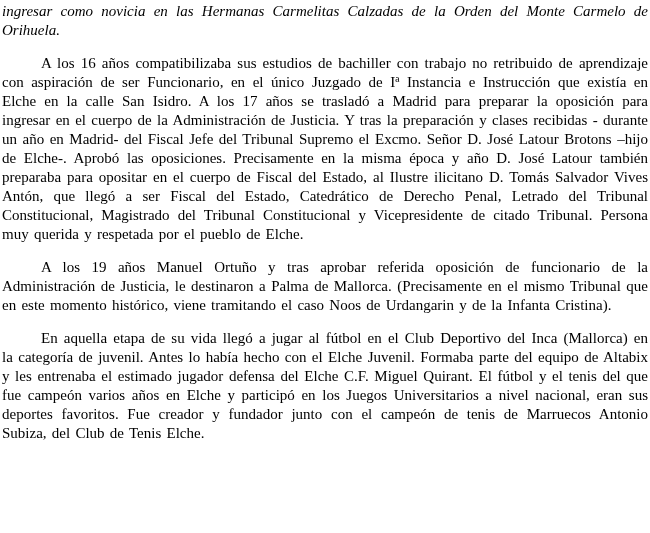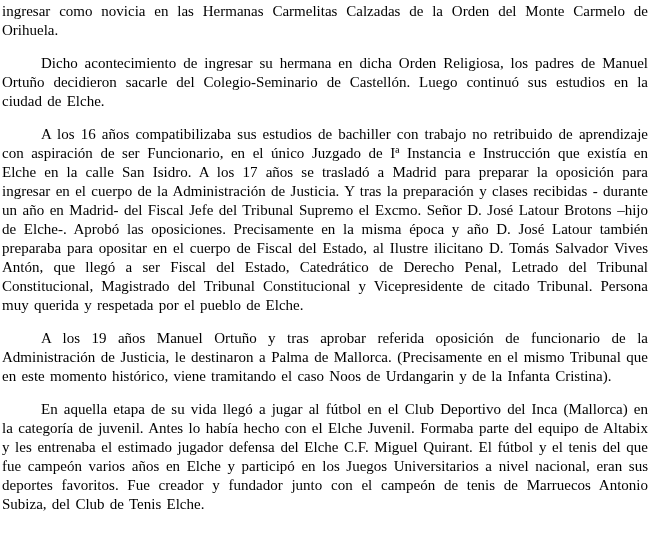--- a/index.html
+++ b/index.html
@@ -24,27 +24,27 @@
     line-height: 19px;
     text-align: justify;
     word-spacing: 1.5px;
   }
   .page p {
     margin: 0 0 14px 0;
     text-indent: 39px;
   }
   .page p.no-indent {
     text-indent: 0;
+    font-style: italic;
   }
   .page p:last-child {
     margin-bottom: 16px;
   }
 </style>
 </head>
 <body>
 
 <div class="page">
   <p class="no-indent">ingresar como novicia en las Hermanas Carmelitas Calzadas de la Orden del Monte Carmelo de Orihuela.</p>
-  <p>Dicho acontecimiento de ingresar su hermana en dicha Orden Religiosa, los padres de Manuel Ortuño decidieron sacarle del Colegio-Seminario de Castellón. Luego continuó sus estudios en la ciudad de Elche.</p>
   <p>A los 16 años compatibilizaba sus estudios de bachiller con trabajo no retribuido de aprendizaje con aspiración de ser Funcionario, en el único Juzgado de Iª Instancia e Instrucción que existía en Elche en la calle San Isidro. A los 17 años se trasladó a Madrid para preparar la oposición para ingresar en el cuerpo de la Administración de Justicia. Y tras la preparación y clases recibidas - durante un año en Madrid- del Fiscal Jefe del Tribunal Supremo el Excmo. Señor D. José Latour Brotons –hijo de Elche-. Aprobó las oposiciones. Precisamente en la misma época y año D. José Latour también preparaba para opositar en el cuerpo de Fiscal del Estado, al Ilustre ilicitano D. Tomás Salvador Vives Antón, que llegó a ser Fiscal del Estado, Catedrático de Derecho Penal, Letrado del Tribunal Constitucional, Magistrado del Tribunal Constitucional y Vicepresidente de citado Tribunal. Persona muy querida y respetada por el pueblo de Elche.</p>
   <p>A los 19 años Manuel Ortuño y tras aprobar referida oposición de funcionario de la Administración de Justicia, le destinaron a Palma de Mallorca. (Precisamente en el mismo Tribunal que en este momento histórico, viene tramitando el caso Noos de Urdangarin y de la Infanta Cristina).</p>
   <p>En aquella etapa de su vida llegó a jugar al fútbol en el Club Deportivo del Inca (Mallorca) en la categoría de juvenil. Antes lo había hecho con el Elche Juvenil. Formaba parte del equipo de Altabix y les entrenaba el estimado jugador defensa del Elche C.F. Miguel Quirant. El fútbol y el tenis del que fue campeón varios años en Elche y participó en los Juegos Universitarios a nivel nacional, eran sus deportes favoritos. Fue creador y fundador junto con el campeón de tenis de Marruecos Antonio Subiza, del Club de Tenis Elche.</p>
 </div>
 
 </body></html>

